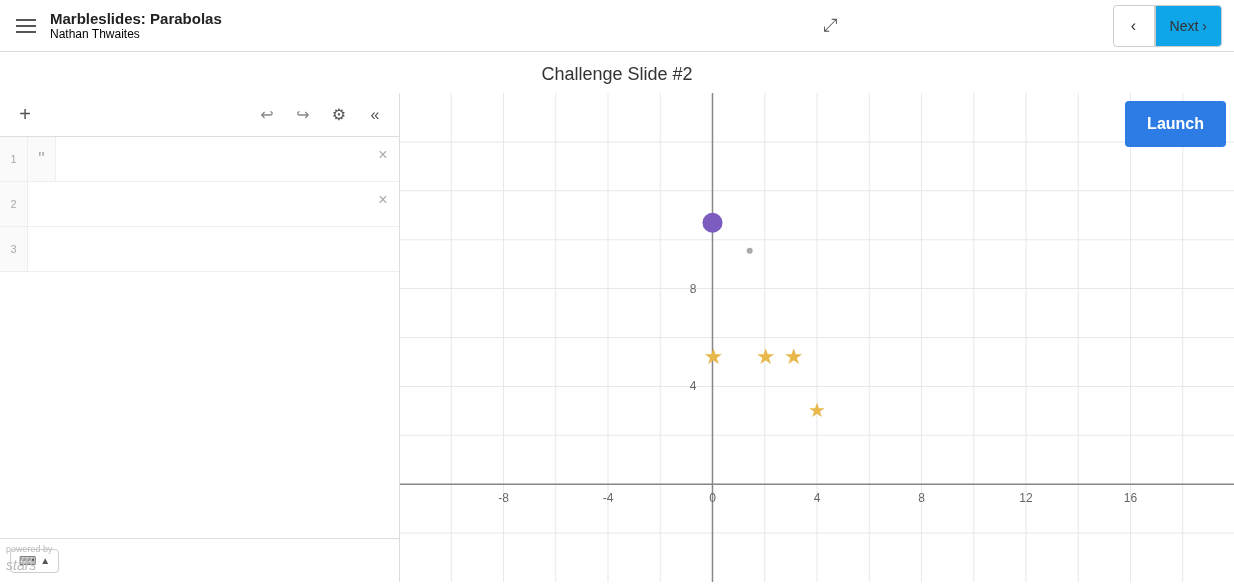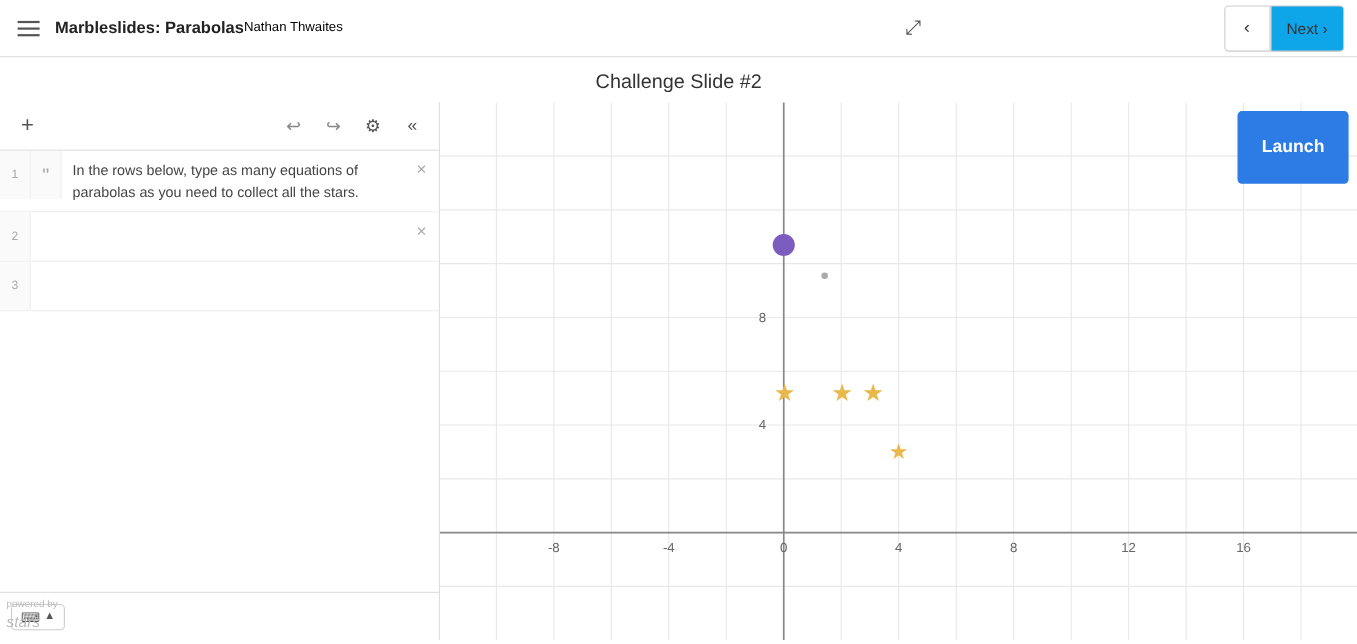--- a/index.html
+++ b/index.html
@@ -26,21 +26,21 @@
       flex-direction: column;
       gap: 4px;
       padding: 4px;
     }
     .hamburger span {
       display: block;
       width: 20px;
       height: 2px;
       background: #555;
     }
-    .title-block { display: flex; flex-direction: row; }
+    .title-block { display: flex; flex-direction: column; }
     .title-main { font-size: 15px; font-weight: bold; color: #222; }
     .title-sub { font-size: 12px; color: #000000; }
     .expand-icon {
       position: absolute;
       left: 50%;
       transform: translateX(-50%);
       cursor: pointer;
       color: #555;
       font-size: 18px;
     }
@@ -271,21 +271,21 @@
       background: #fff;
     }
     .launch-btn {
       position: absolute;
       top: 8px;
       right: 8px;
       background: #2d7be5;
       color: #fff;
       border: none;
       border-radius: 4px;
-      padding: 24px 22px;
+      padding: 14px 22px;
       font-size: 16px;
       cursor: pointer;
       z-index: 10;
       font-weight: bold;
     }
 
     
     .graph-canvas {
       width: 100%;
       height: 100%;
@@ -343,21 +343,20 @@
       <button class="redo-btn">↪</button>
       <button class="settings-btn">⚙</button>
       <button class="collapse-btn">«</button>
     </div>
 
     <div class="expression-list">
 
       <div class="expr-row">
         <div class="expr-row-number">1</div>
         <div class="expr-quote-icon" style="font-size:18px; color:#aaa;">"</div>
-        <div class="expr-content">In the rows below, type as many equations of parabolas as you need to collect all the stars.</div>
         <span class="expr-close">×</span>
       </div>
 
       <div class="expr-row">
         <div class="expr-row-number">2</div>
         <input class="expr-input" type="text" value="" style="">
         <span class="expr-close">×</span>
       </div>
 
       <div class="expr-row">

